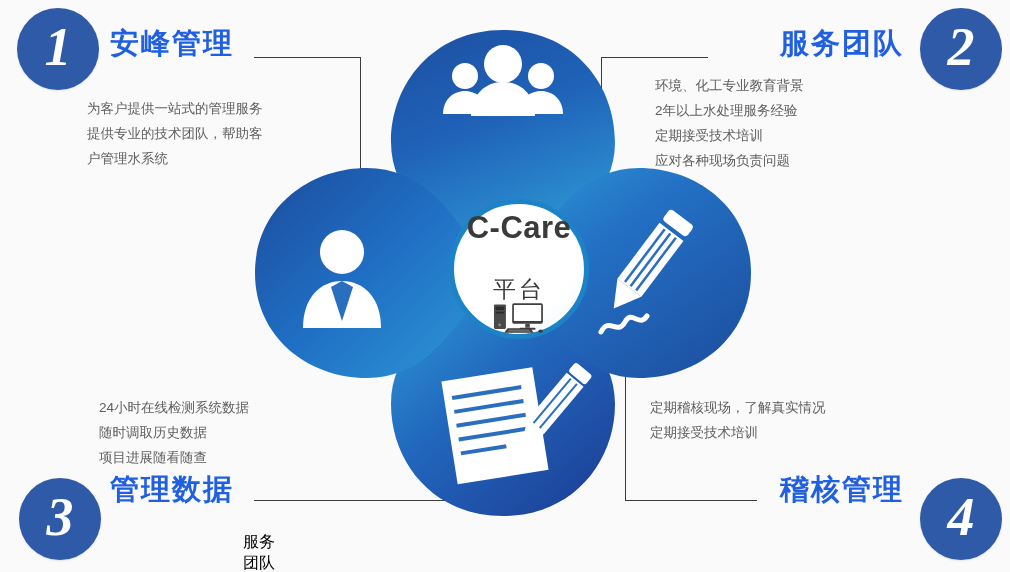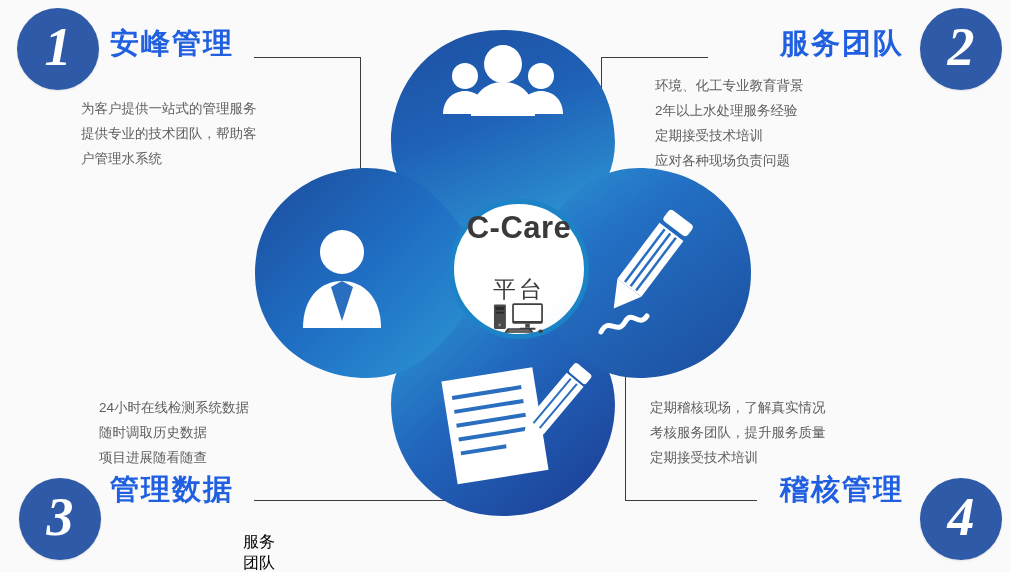--- a/index.html
+++ b/index.html
@@ -43,21 +43,21 @@
   #title-4{right:106px;top:470px;}
 
   
   .body-block{
     position:absolute;
     color:#5e5e5e;
     font-size:13.5px;
     line-height:25px;
     white-space:nowrap;
   }
-  #body-1{left:81px;top:96px;}
+  #body-1{left:87px;top:96px;}
   #body-2{left:655px;top:73px;}
   #body-3{left:99px;top:395px;}
   #body-4{left:650px;top:395px;}
   .body-block div{height:25px;}
 
   
   .line{position:absolute;background:#3c3c3c;}
   .line.h{height:1px;}
   .line.v{width:1px;}
 
@@ -263,17 +263,16 @@
     <div>定期接受技术培训</div>
     <div>应对各种现场负责问题</div>
   </div>
   <div class="body-block" id="body-3">
     <div>24小时在线检测系统数据</div>
     <div>随时调取历史数据</div>
     <div>项目进展随看随查</div>
   </div>
   <div class="body-block" id="body-4">
     <div>定期稽核现场，了解真实情况</div>
-    <div>考核服务团队，提升服务质量</div>
     <div>定期接受技术培训</div>
   </div>
 
 </div>
 
 </body></html>

